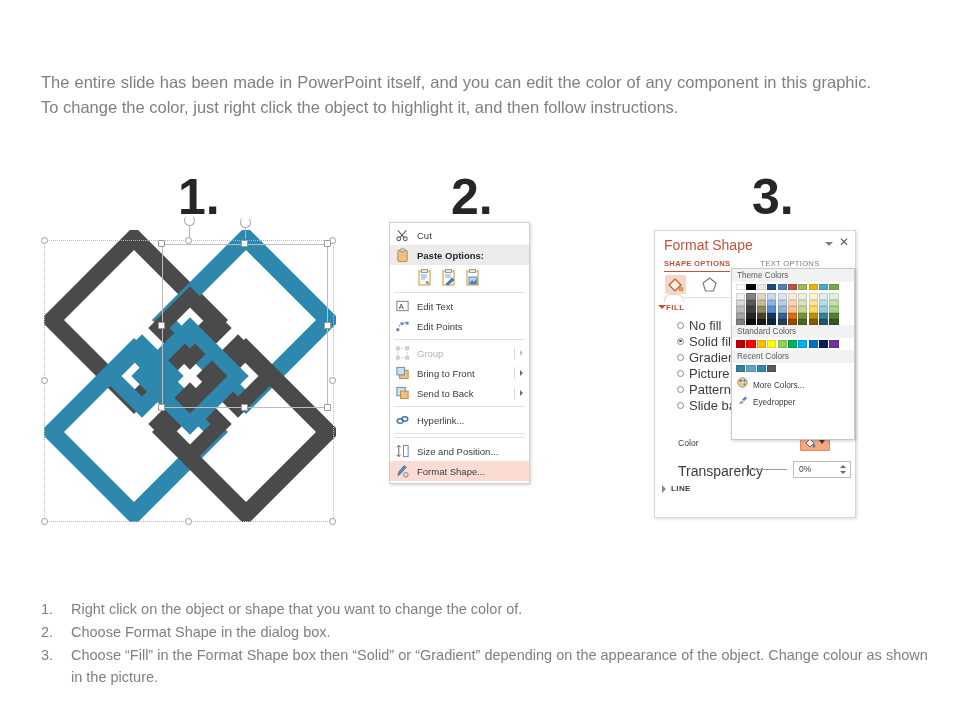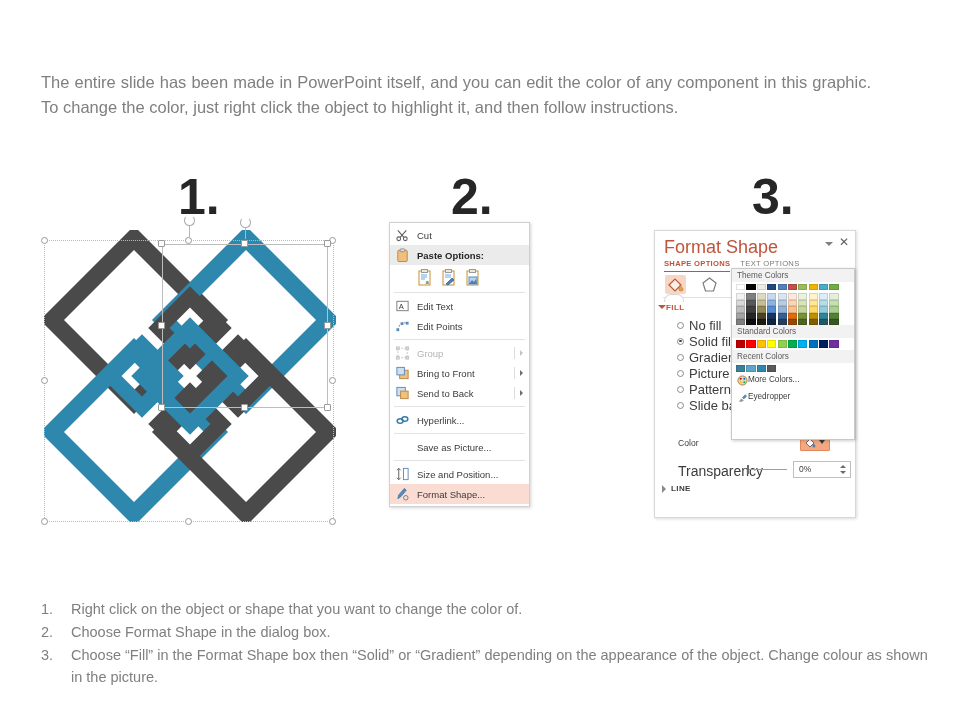--- a/index.html
+++ b/index.html
@@ -68,25 +68,25 @@
   .msep{height:1px;background:#e2e2e2;margin:3px 4px;}
   .pasterow{height:24px;display:flex;align-items:center;padding-left:27px;gap:9px;}
   .pasteicon{width:15px;height:17px;}
 
   
   .fspane{
     position:absolute;left:654px;top:230px;width:200px;height:286px;
     background:#ffffff;border:1px solid #d7d7d7;
     box-shadow:1px 1px 3px rgba(0,0,0,.15);
   }
-  .fs-title{position:absolute;left:9px;top:6px;font-size:18px;color:#c0543a;}
+  .fs-title{position:absolute;left:9px;top:6px;font-size:14px;color:#c0543a;}
   .fs-caret{position:absolute;right:22px;top:11px;width:0;height:0;
             border-left:4px solid transparent;border-right:4px solid transparent;border-top:4px solid #808080;}
   .fs-close{position:absolute;right:6px;top:5px;font-size:12px;color:#606060;line-height:1;cursor:default;}
-  .fs-tabs{position:absolute;left:9px;top:28px;display:flex;gap:10px;font-size:7.6px;letter-spacing:.3px;}
+  .fs-tabs{position:absolute;left:9px;top:28px;display:flex;gap:30px;font-size:7.6px;letter-spacing:.3px;}
   .fs-tab{color:#7b7b7b;padding-bottom:3px;}
   .fs-tab.active{color:#c0543a;font-weight:bold;border-bottom:1.5px solid #c0543a;}
   .fs-icons{position:absolute;left:10px;top:44px;display:flex;gap:14px;align-items:center;}
   .fs-ico{width:19px;height:17px;}
   .fs-icosel{background:#f7d6c6;border-radius:2px;padding:1px;}
   .fs-rule{position:absolute;left:8px;top:66px;width:184px;height:1px;background:#e0e0e0;}
   .fs-arcsel{position:absolute;left:9px;top:63px;width:18px;height:7px;
              border:1px solid #d8d8d8;border-bottom:none;border-radius:7px 7px 0 0;background:#fff;}
   .fs-fill{position:absolute;left:11px;top:72px;font-size:8px;font-weight:bold;color:#c0543a;letter-spacing:.4px;}
   .fs-fill-tri{position:absolute;left:3px;top:74px;width:0;height:0;
@@ -118,21 +118,21 @@
   .cdrop{
     position:absolute;left:731px;top:268px;width:122px;height:170px;
     background:#ffffff;border:1px solid #c9c9c9;box-shadow:1px 1px 3px rgba(0,0,0,.2);
   }
   .cdrop-hdr{font-size:8.2px;color:#5a5a5a;background:#f2f2f2;padding:2px 0 2px 5px;}
   .swgrid{display:flex;padding:2px 4px 0 4px;gap:1.2px;}
   .swcol{display:flex;flex-direction:column;gap:0;}
   .sw{width:9.2px;height:6.4px;border:.5px solid rgba(0,0,0,.12);box-sizing:border-box;}
   .swrow{display:flex;padding:2px 4px 2px 4px;gap:1.2px;}
   .sw-std{width:9.2px;height:7.5px;border:.5px solid rgba(0,0,0,.12);box-sizing:border-box;}
-  .cdrop-item{display:flex;align-items:flex-start;padding:1px 0 1px 5px;font-size:8.2px;color:#3c3c3c;height:15px;}
+  .cdrop-item{display:flex;align-items:flex-end;gap:5px;padding:1px 0 1px 5px;font-size:8.2px;color:#3c3c3c;height:15px;}
 
   
   .steps{position:absolute;left:41px;top:598px;width:900px;font-size:14.5px;color:#7f7f7f;line-height:22px;}
   .step{display:flex;margin-bottom:1px;}
   .step .sn{width:30px;flex:none;}
   .step .st{flex:1;}
 </style>
 </head>
 <body>
 
@@ -332,24 +332,20 @@
           <ellipse cx="5.5" cy="9" rx="3.2" ry="2.4"></ellipse>
               <ellipse cx="10.5" cy="7" rx="3.2" ry="2.4"></ellipse>
             </g>
           </svg>
       </span>
       <span>Hyperlink...</span>
     </div>
 
     <div class="msep"></div>
 
-    <div class="mi">
-      <span class="ico"></span>
-      <span>Save as Picture...</span>
-    </div>
 
     <div class="msep"></div>
 
 
     <div class="mi">
       <span class="ico">
         <svg viewBox="0 0 16 16">
             <g stroke="#5b5b5b" stroke-width="1" fill="none">
           <line x1="4" y1="2" x2="4" y2="14"></line>
               <path d="M2 4 L4 2 L6 4"></path>

